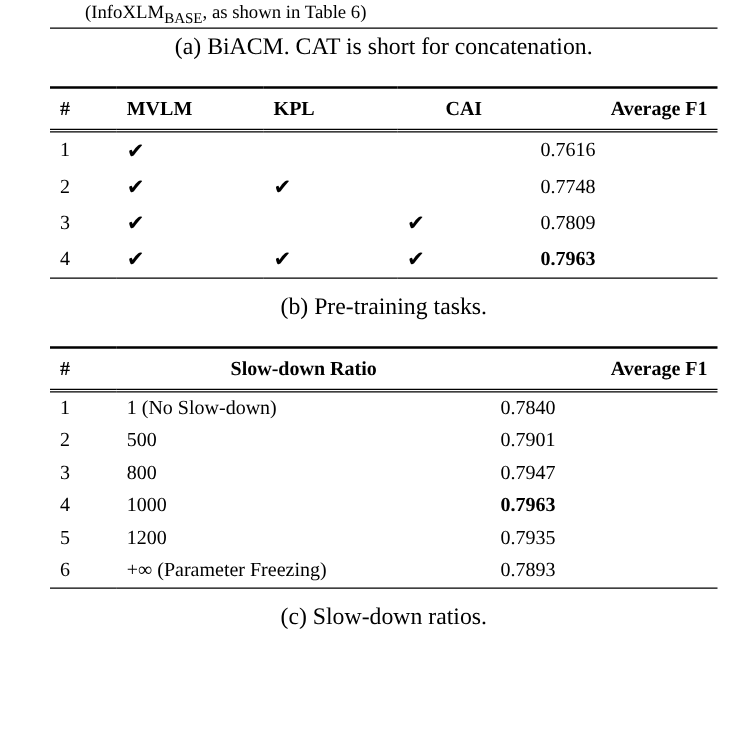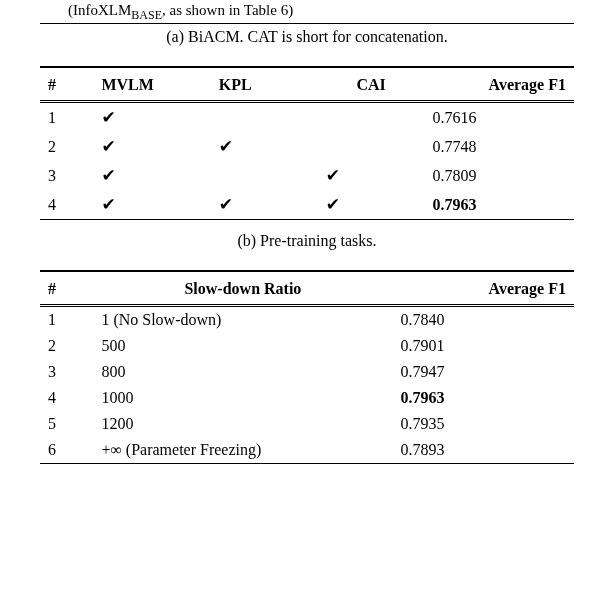--- a/index.html
+++ b/index.html
@@ -7,21 +7,21 @@
     background: #fff;
     margin: 0;
     padding: 0;
     width: 602px;
     color: #000;
     font-size: 17px;
   }
   .container { padding: 0 28px 20px 40px; }
   .topline { font-size: 15px; padding-left: 28px; margin-top: 2px; }
   .sub { font-size: 12px; vertical-align: sub; }
-  .caption { text-align: center; font-size: 16px; margin: 4px 0 20px 0; }
+  .caption { text-align: center; font-size: 19px; margin: 4px 0 20px 0; }
   table { border-collapse: collapse; width: 100%; margin-top: 6px; }
   th { text-align: left; font-weight: bold; font-size: 16px; padding: 8px 8px 6px 8px; }
   td { font-size: 16px; padding: 4px 8px; }
   .left { text-align: left; }
   .right { text-align: left; }
   .rule-thick { border-top: 2px solid #000; }
   .rule-thin { border-top: 1px solid #000; }
   .rule-dbl { border-top: 3px double #000; }
   .check { font-size: 17px; }
   .bold { font-weight: bold; }
@@ -127,14 +127,15 @@
       <td class="left">6</td>
       <td class="left">+∞ (Parameter Freezing)</td>
       <td class="right">0.7893</td>
     </tr>
     <tr class="rule-thin">
           <td colspan="3"></td>
         </tr>
   </tbody>
     </table>
 
+  <div class="caption">(c) Slow-down ratios.</div>
 
 </div>
 
 </body></html>

